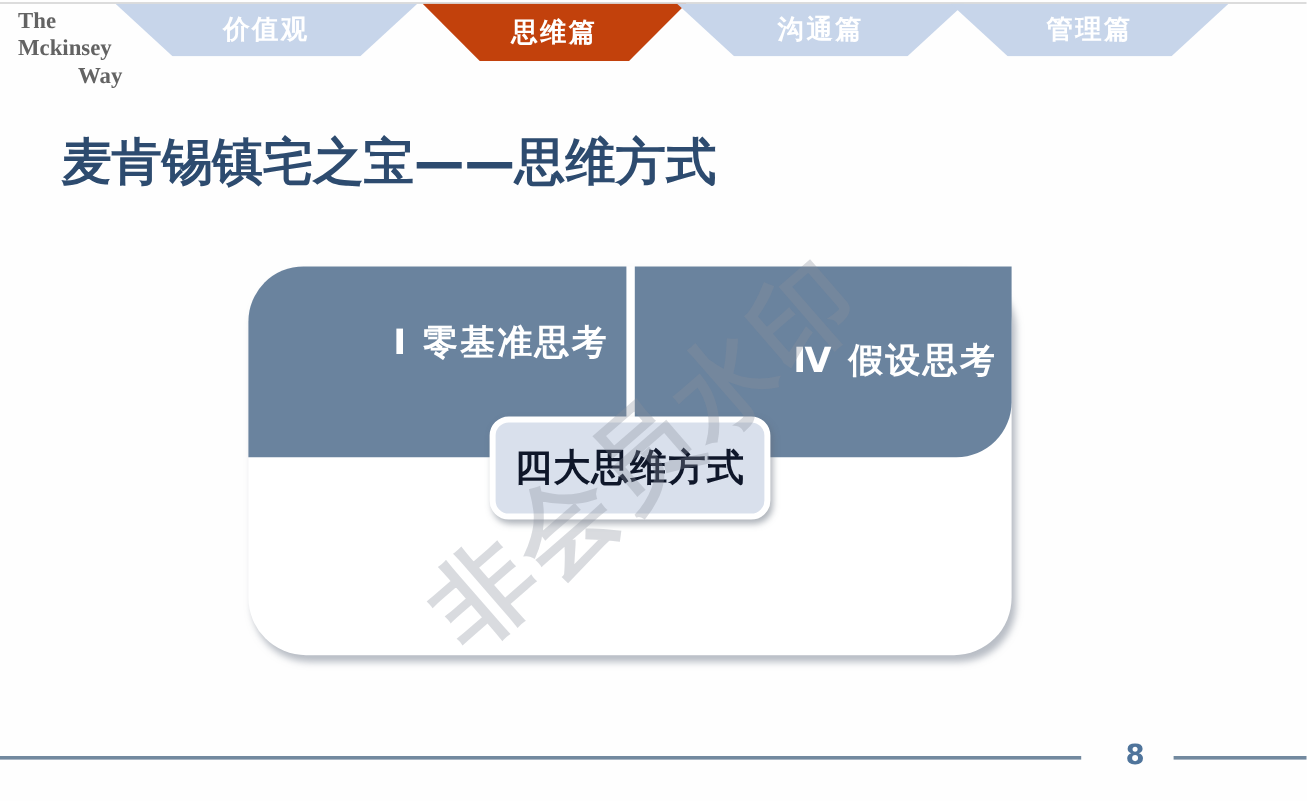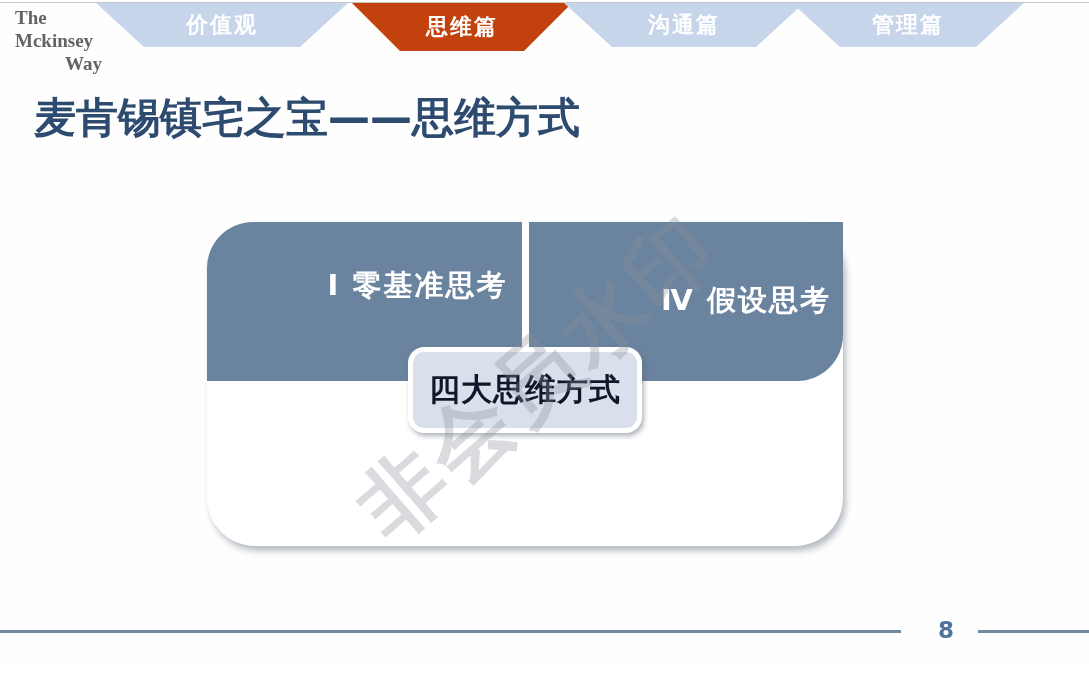--- a/index.html
+++ b/index.html
@@ -28,21 +28,21 @@
     cursor:pointer;
   }
   .tab.active{background:#c2410c;height:48px;}
   .t1{left:96px;width:252px;}
   .t2{left:352px;width:220px;}
   .t3{left:564px;width:240px;}
   .t4{left:792px;width:232px;}
 
   
   .title{
-    position:absolute;left:34px;top:90px;margin:0;
+    position:absolute;left:34px;top:90px;margin:17px;
     font-size:42px;font-weight:900;color:#2d4b6f;
     font-family:"DejaVu Sans",sans-serif;white-space:nowrap;
   }
 
   
   .quad{
     position:absolute;left:207px;top:222px;width:636px;height:324px;
     background:#fff;border-radius:48px;
     box-shadow:3px 5px 6px rgba(125,135,150,.55);
     display:grid;grid-template-columns:1fr 1fr;grid-template-rows:1fr 1fr;gap:7px;

